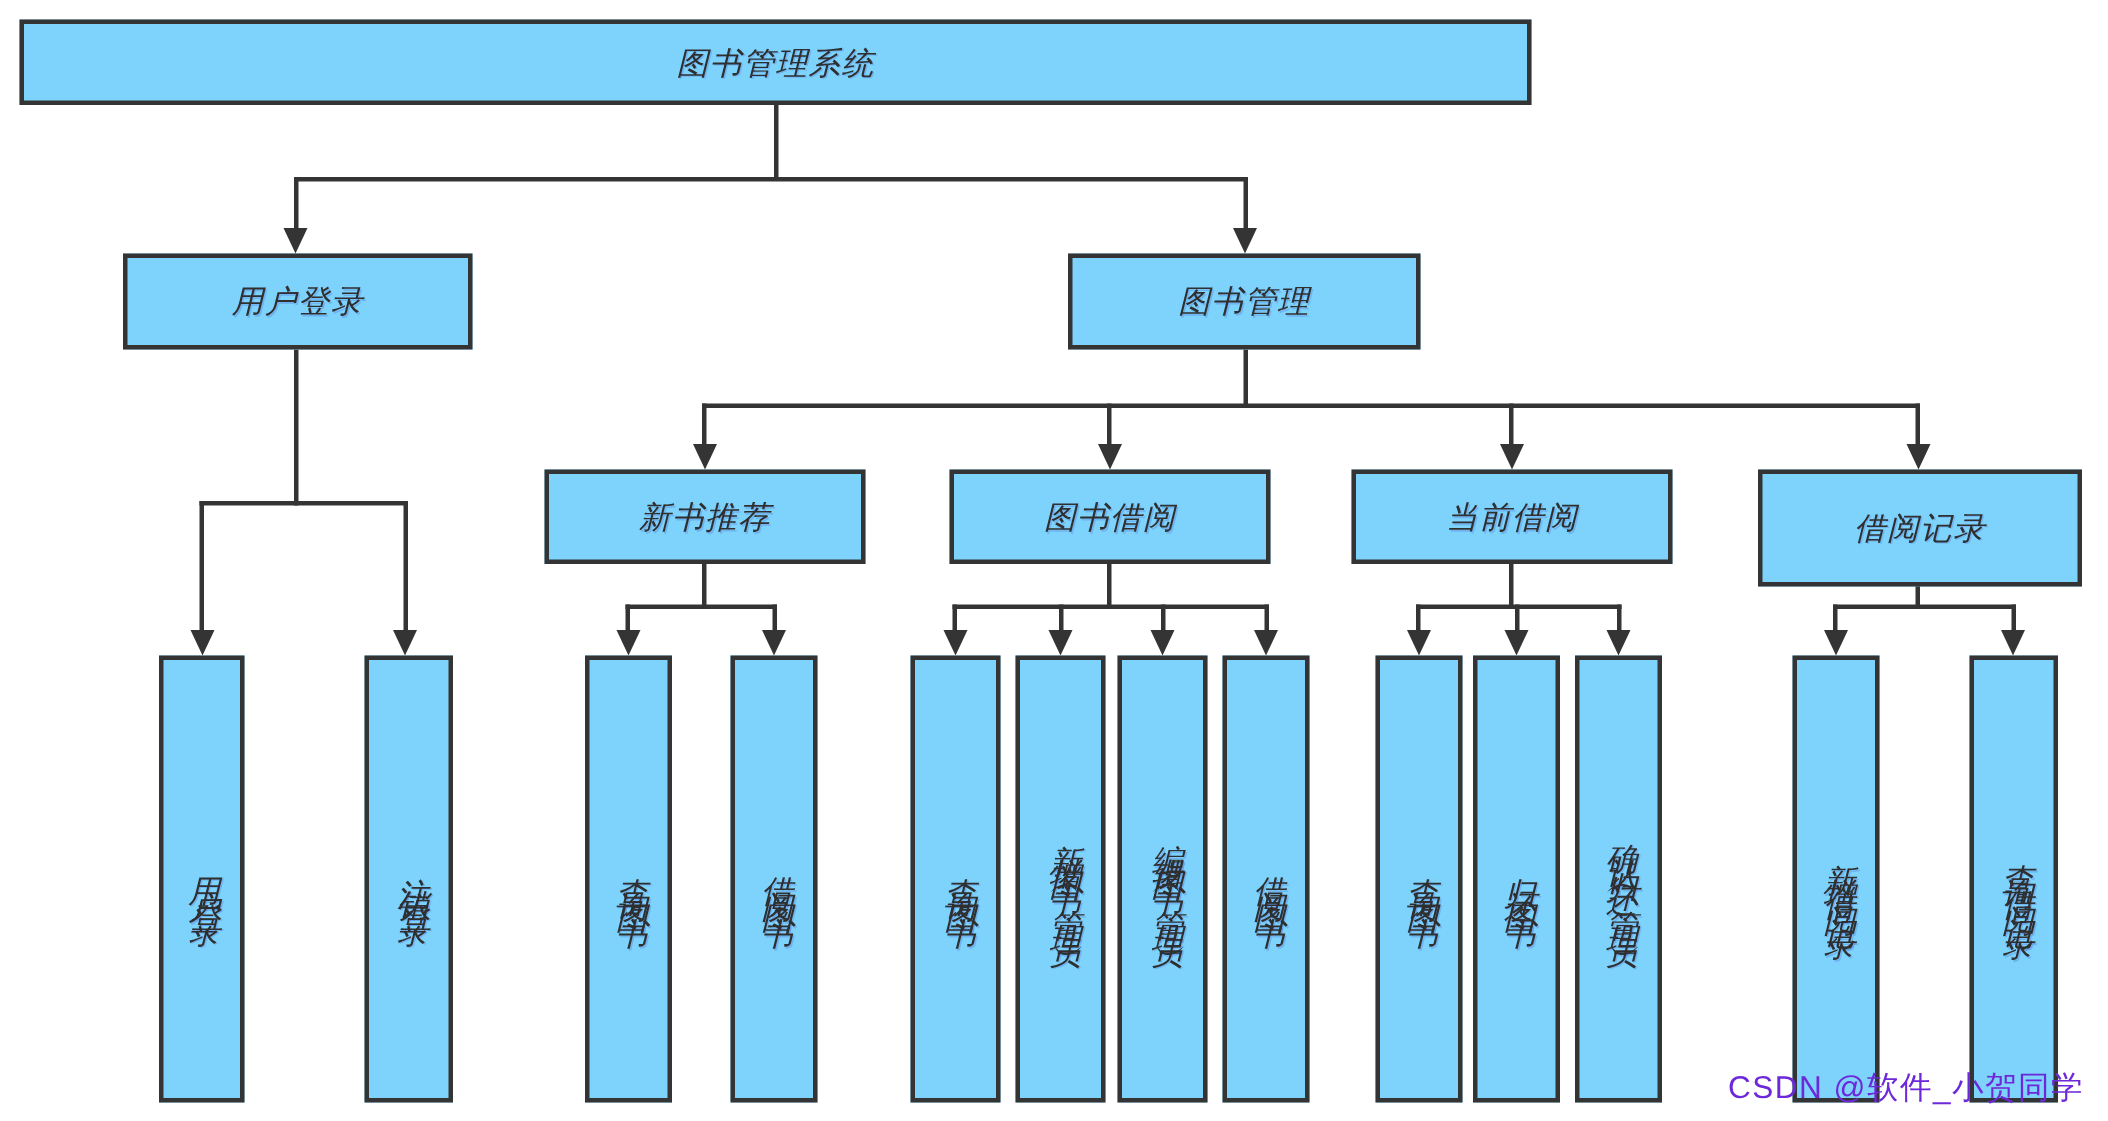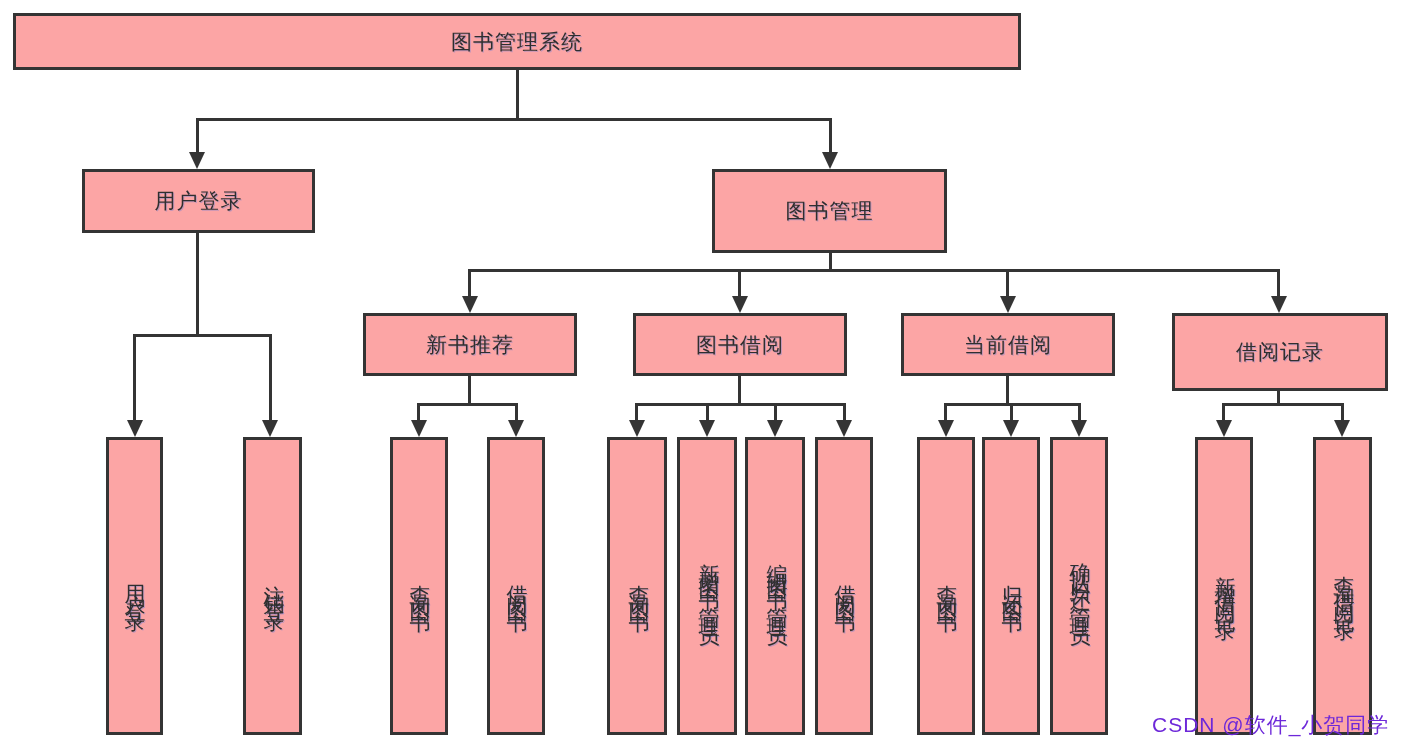--- a/index.html
+++ b/index.html
@@ -1,25 +1,26 @@
 <!DOCTYPE html>
 <html><head>
 <meta charset="utf-8">
 <style>
   html,body{margin:0;padding:0;background:#ffffff;}
   .canvas{
     position:relative;width:1405px;height:747px;background:#ffffff;overflow:hidden;
     font-family:"Liberation Sans","DejaVu Sans",sans-serif;
   }
   .box{
-    position:absolute;box-sizing:border-box;background:#fca5a5;border:3px solid #343434;
+    position:absolute;box-sizing:border-box;background:#7dd3fc;border:3px solid #343434;
     display:flex;align-items:center;justify-content:center;
     font-size:21px;color:#2f2f2f;letter-spacing:1px;
     text-shadow:1px 1px 0 rgba(85,120,220,.35);
     z-index:2;
+    font-style:italic;
   }
   .leaf{
     display:block;height:298px;top:437px;
     writing-mode:vertical-rl;text-orientation:mixed;
     text-align:center;line-height:50px;letter-spacing:9px;font-size:21px;
   }
   .vl{position:absolute;width:3px;background:#343434;z-index:1;}
   .hl{position:absolute;height:3px;background:#343434;z-index:1;}
   .ar{
     position:absolute;width:0;height:0;z-index:1;
@@ -39,21 +40,21 @@
   <div class="box" style="left:13px;top:13px;width:1008px;height:57px">图书管理系统</div>
 
   <div class="vl" style="left:516px;top:70px;height:50px"></div>
   <div class="hl" style="left:196px;top:118px;width:636px"></div>
   <div class="vl" style="left:196px;top:118px;height:34px"></div>
   <div class="vl" style="left:829px;top:118px;height:34px"></div>
   <div class="ar" style="left:189px;top:152px"></div>
   <div class="ar" style="left:822px;top:152px"></div>
 
   <div class="box" style="left:82px;top:169px;width:233px;height:64px">用户登录</div>
-  <div class="box" style="left:712px;top:169px;width:235px;height:84px">图书管理</div>
+  <div class="box" style="left:712px;top:169px;width:235px;height:64px">图书管理</div>
 
   <div class="vl" style="left:196px;top:233px;height:104px"></div>
   <div class="hl" style="left:133px;top:334px;width:139px"></div>
   <div class="vl" style="left:133px;top:334px;height:86px"></div>
   <div class="vl" style="left:269px;top:334px;height:86px"></div>
   <div class="ar" style="left:127px;top:420px"></div>
   <div class="ar" style="left:262px;top:420px"></div>
 
   <div class="vl" style="left:829px;top:233px;height:38px"></div>
   <div class="hl" style="left:468px;top:269px;width:812px"></div>

